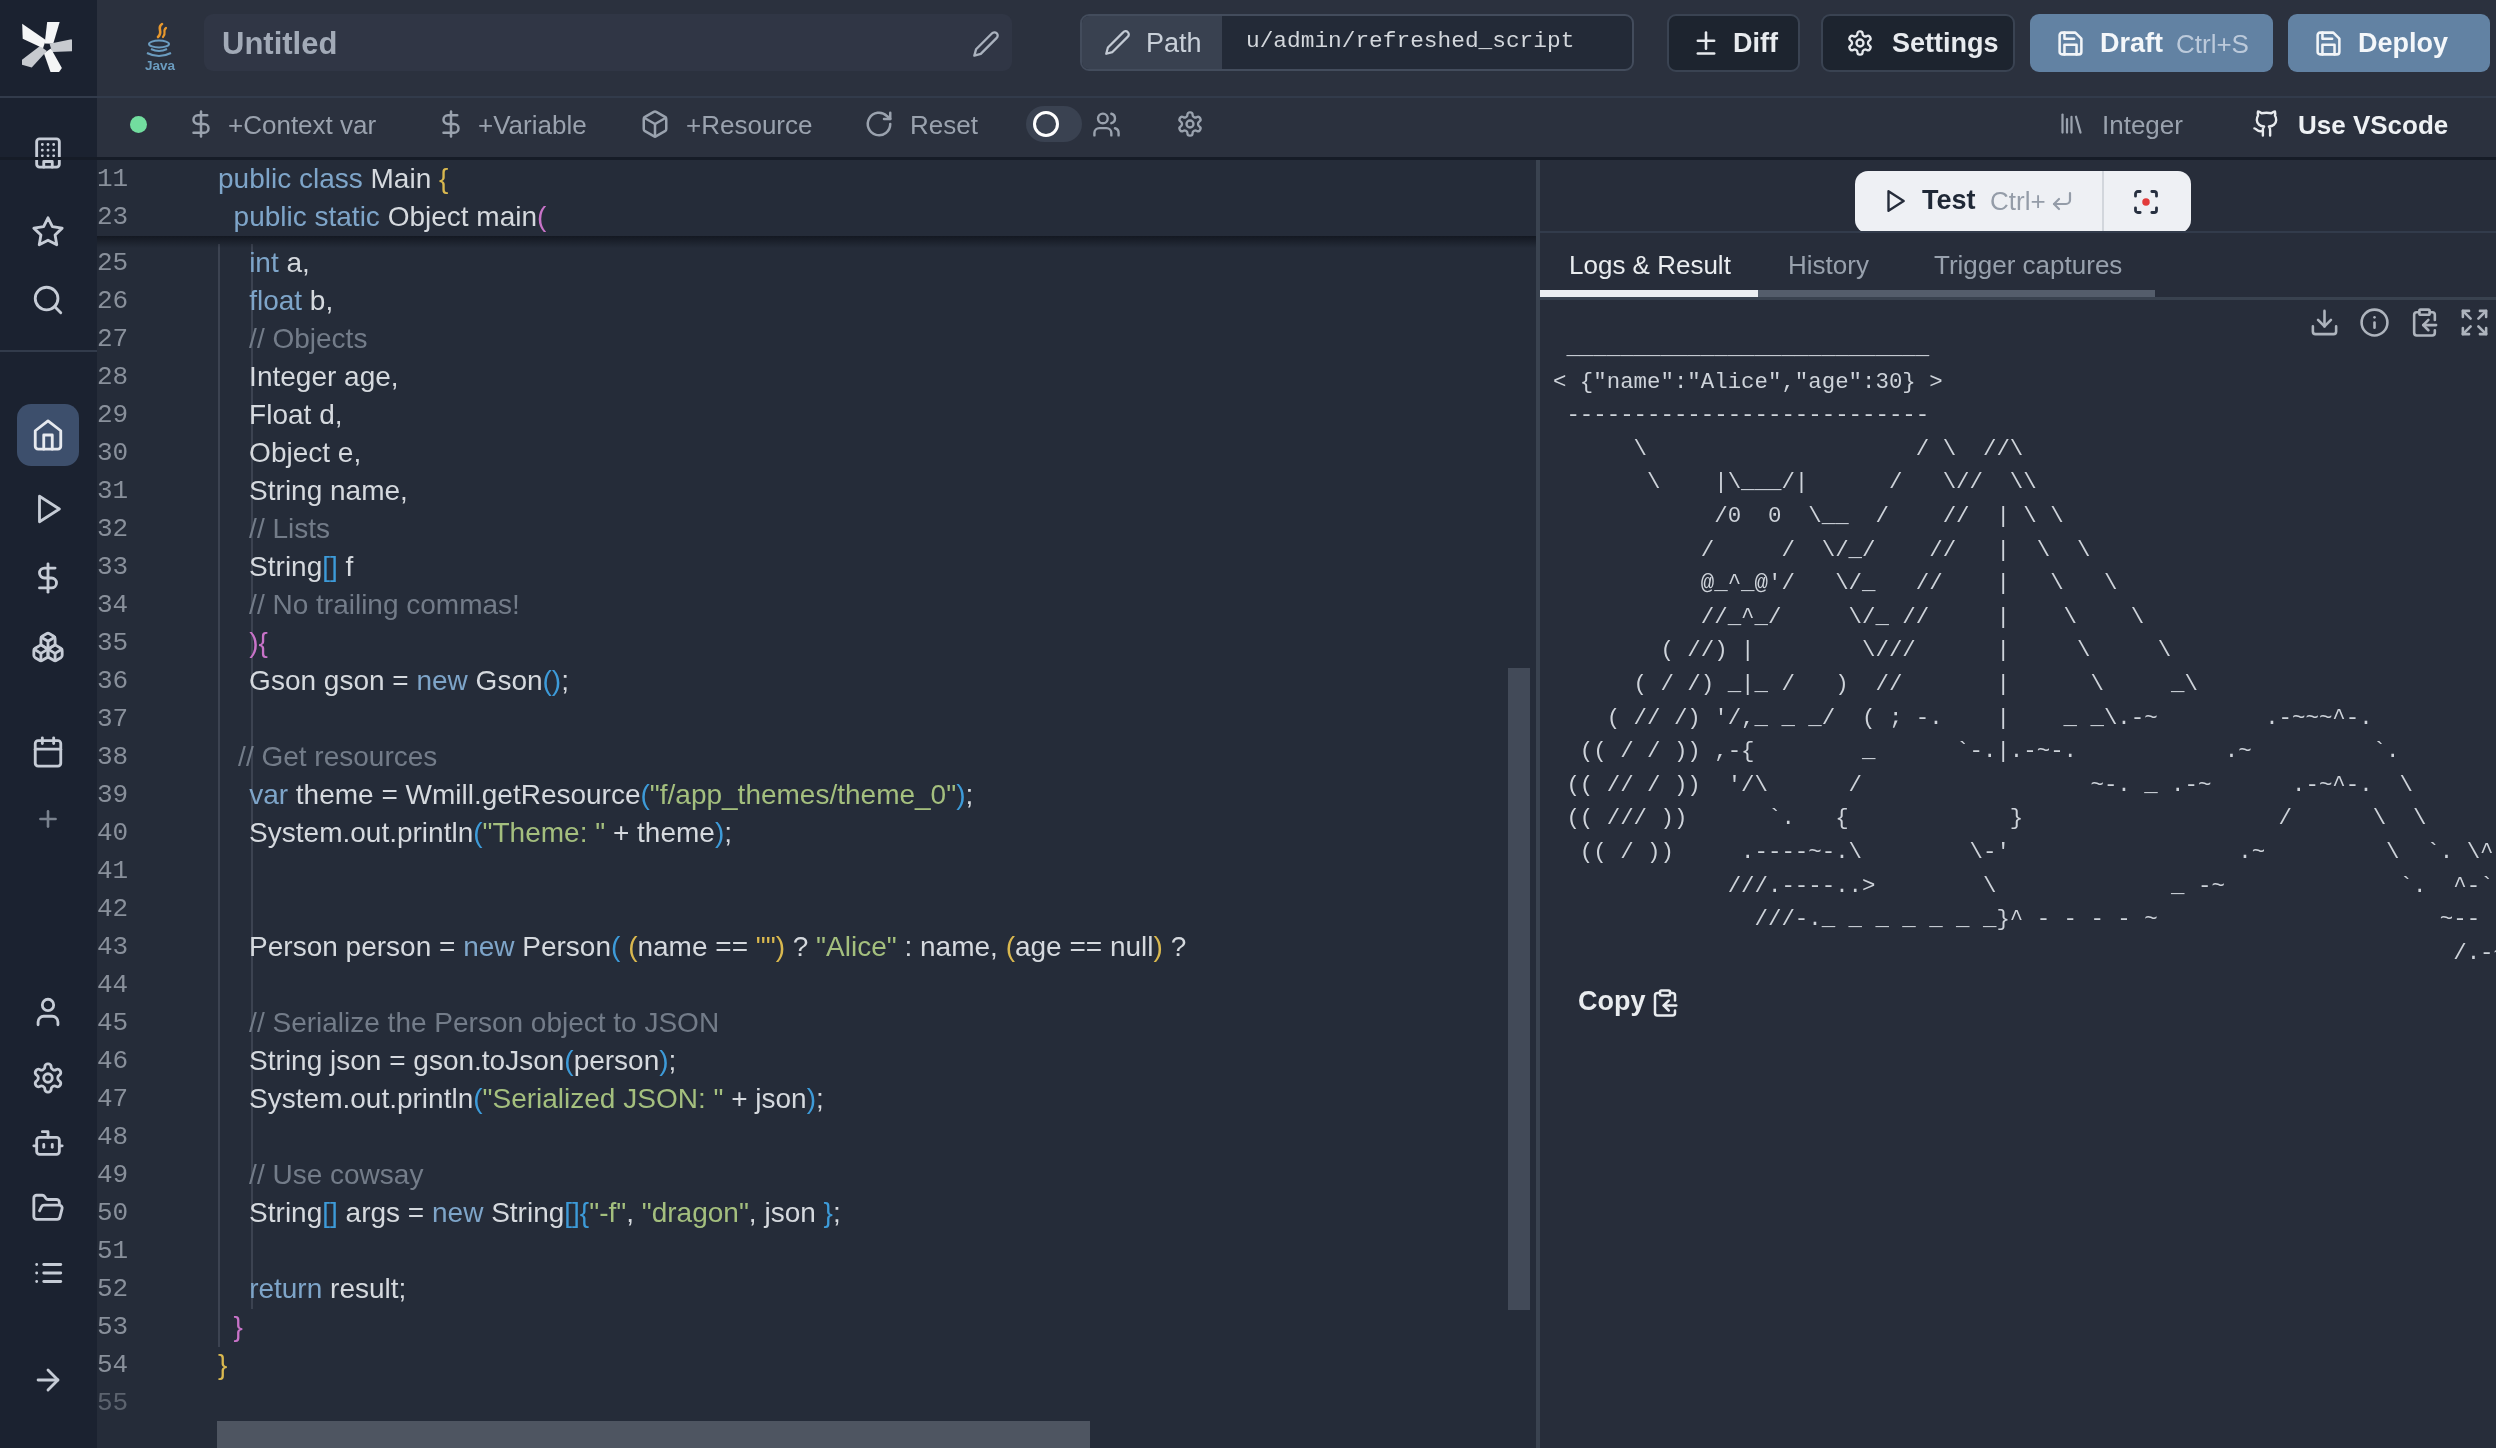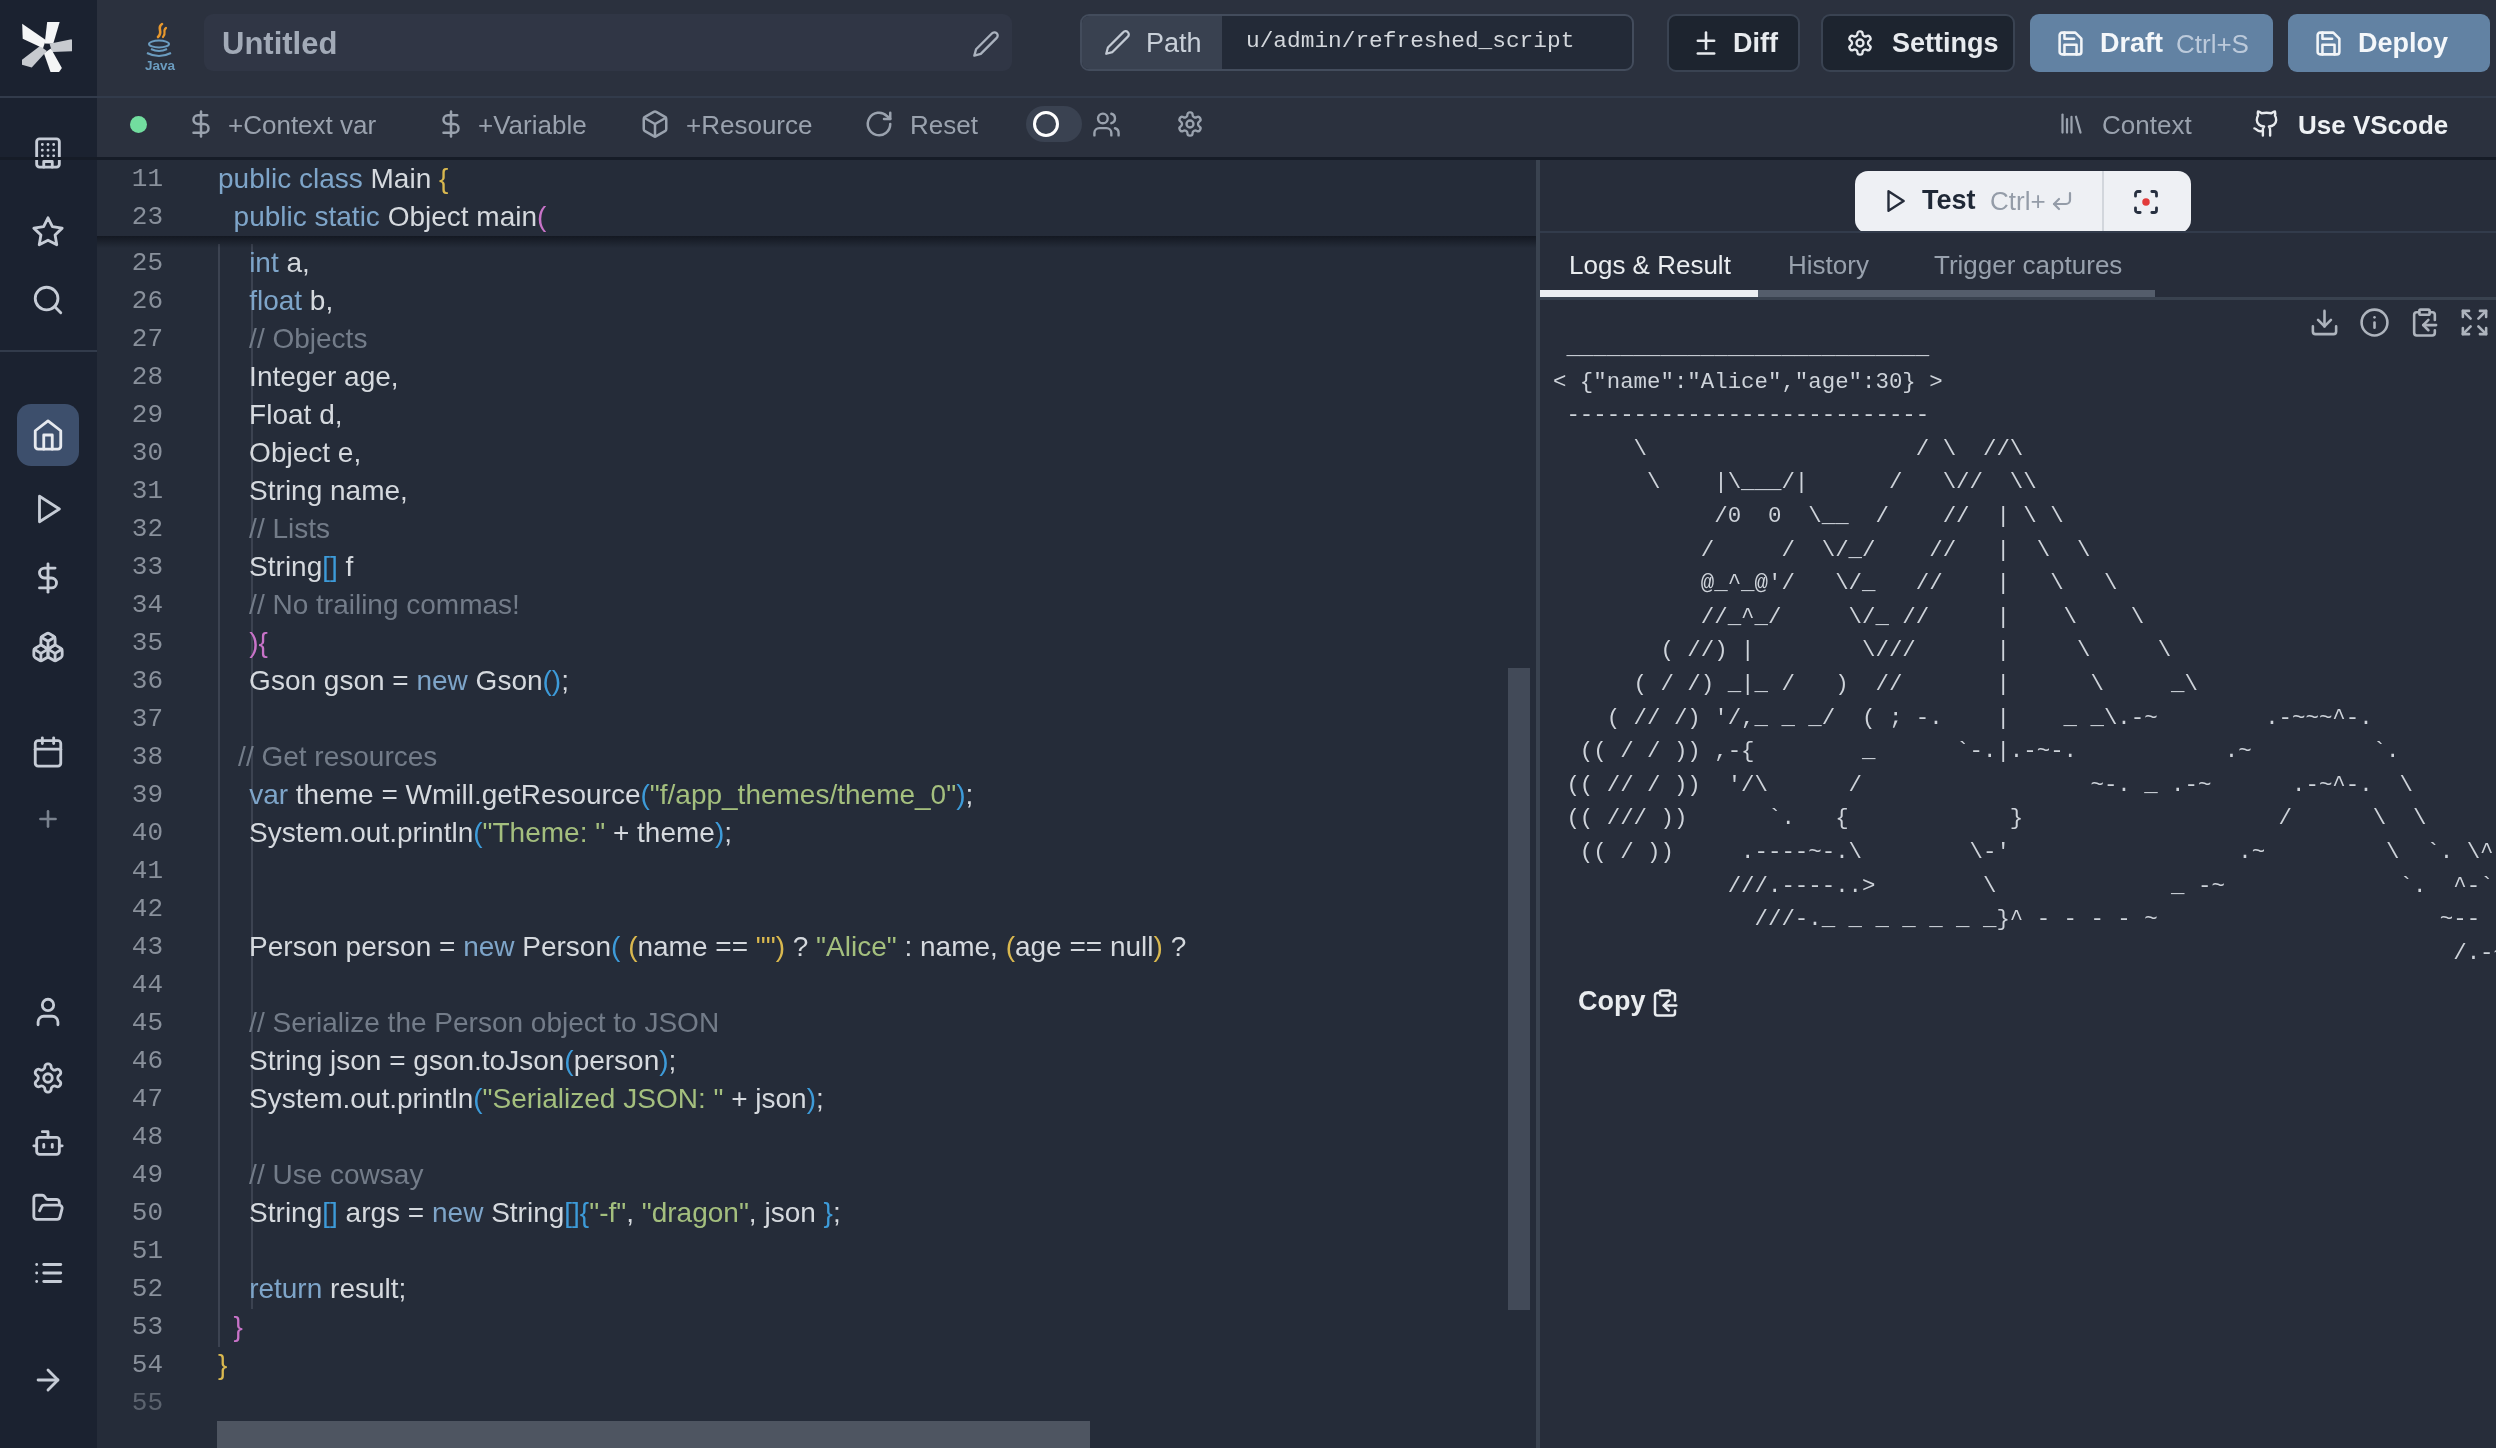--- a/index.html
+++ b/index.html
@@ -1,20 +1,20 @@
 <!DOCTYPE html>
 <html><head><meta charset="utf-8"><style>
 
 *{margin:0;padding:0;box-sizing:border-box}
 html,body{width:2496px;height:1448px;overflow:hidden;background:#2b313e;font-family:"Liberation Sans",sans-serif}
 .abs{position:absolute}
 #app{position:relative;width:2496px;height:1448px;overflow:hidden}
 .mono{font-family:"Liberation Mono",monospace}
 .cl{position:absolute;z-index:3;left:218px;font-family:Liberation Sans, sans-serif;font-size:28px;line-height:38px;white-space:pre}
-.ln{position:absolute;left:0;width:66px;z-index:3;text-align:right;color:#89909b;font-family:"Liberation Mono",monospace;font-size:26px;line-height:38px}
+.ln{position:absolute;left:0;width:66px;z-index:3;text-align:left;color:#89909b;font-family:"Liberation Mono",monospace;font-size:26px;line-height:38px}
 .dragonpre{position:absolute;left:1553px;top:332px;font-family:"Liberation Mono",monospace;font-size:22.4px;line-height:33.6px;color:#ced3da;white-space:pre}
 
 </style></head><body>
 <div id="app">
 <div class="abs" style="left:0;top:0;width:97px;height:1448px;background:#1b2230"></div>
 <svg class="abs" style="left:22px;top:22px" width="50" height="50" viewBox="-25 -25 50 50">
       <path d="M-1 -4 L9 -24 L24 -24 L7 -1 Z" fill="#f4f5f6" transform="rotate(-20)"></path>
       <path d="M-1 -4 L9 -24 L24 -24 L7 -1 Z" fill="#c7cacf" transform="rotate(52)"></path>
       <path d="M-1 -4 L9 -24 L24 -24 L7 -1 Z" fill="#f4f5f6" transform="rotate(124)"></path>
       <path d="M-1 -4 L9 -24 L24 -24 L7 -1 Z" fill="#c7cacf" transform="rotate(196)"></path>
@@ -180,21 +180,21 @@
 <svg class="abs" style="left:1176px;top:110px" width="28" height="28" viewBox="0 0 24 24" fill="none" stroke="#9aa2ae" stroke-width="2" stroke-linecap="round" stroke-linejoin="round">
       <path d="M12.22 2h-.44a2 2 0 0 0-2 2v.18a2 2 0 0 1-1 1.73l-.43.25a2 2 0 0 1-2 0l-.15-.08a2 2 0 0 0-2.73.73l-.22.38a2 2 0 0 0 .73 2.73l.15.1a2 2 0 0 1 1 1.72v.51a2 2 0 0 1-1 1.74l-.15.09a2 2 0 0 0-.73 2.73l.22.38a2 2 0 0 0 2.73.73l.15-.08a2 2 0 0 1 2 0l.43.25a2 2 0 0 1 1 1.73V20a2 2 0 0 0 2 2h.44a2 2 0 0 0 2-2v-.18a2 2 0 0 1 1-1.73l.43-.25a2 2 0 0 1 2 0l.15.08a2 2 0 0 0 2.73-.73l.22-.39a2 2 0 0 0-.73-2.73l-.15-.08a2 2 0 0 1-1-1.74v-.5a2 2 0 0 1 1-1.74l.15-.09a2 2 0 0 0 .73-2.73l-.22-.38a2 2 0 0 0-2.73-.73l-.15.08a2 2 0 0 1-2 0l-.43-.25a2 2 0 0 1-1-1.73V4a2 2 0 0 0-2-2z"></path>
       <circle cx="12" cy="12" r="3"></circle>
     </svg>
 <svg class="abs" style="left:2058px;top:110px" width="27" height="27" viewBox="0 0 24 24" fill="none" stroke="#9aa2ae" stroke-width="2" stroke-linecap="round" stroke-linejoin="round">
       <path d="m16 6 4 14"></path>
       <path d="M12 6v14"></path>
       <path d="M8 8v12"></path>
       <path d="M4 4v16"></path>
     </svg>
-<div class="abs" style="left:2102px;top:110px;font-size:26px;color:#9aa2ae">Context</div>
+<div class="abs" style="left:2102px;top:110px;font-size:26px;color:#9aa2ae">Integer</div>
 <svg class="abs" style="left:2252px;top:109px" width="29" height="29" viewBox="0 0 24 24" fill="none" stroke="#e8ebee" stroke-width="2" stroke-linecap="round" stroke-linejoin="round">
       <path d="M15 22v-4a4.8 4.8 0 0 0-1-3.5c3 0 6-2 6-5.5.08-1.25-.27-2.48-1-3.5.28-1.15.28-2.35 0-3.5 0 0-1 0-3 1.5-2.64-.5-5.36-.5-8 0C6 2 5 2 5 2c-.3 1.15-.3 2.35 0 3.5A5.403 5.403 0 0 0 4 9c0 3.5 3 5.5 6 5.5-.39.49-.68 1.05-.85 1.65-.17.6-.22 1.23-.15 1.85v4"></path>
       <path d="M9 18c-4.51 2-5-2-7-2"></path>
     </svg>
 <div class="abs" style="left:2298px;top:110px;font-size:26px;font-weight:bold;color:#eef1f4">Use VScode</div>
 <div class="abs" style="left:0;top:157px;width:2496px;height:3px;background:#161c27"></div>
 <div class="abs" style="left:97px;top:160px;width:1439px;height:1288px;background:#252c39;overflow:hidden">
 <div class="abs" style="left:121px;top:84px;width:1.5px;height:1103px;background:#3c4351"></div>
 <div class="abs" style="left:154px;top:84px;width:1.5px;height:1065px;background:#3c4351"></div>
 <div class="ln" style="top:84px;">25</div>

